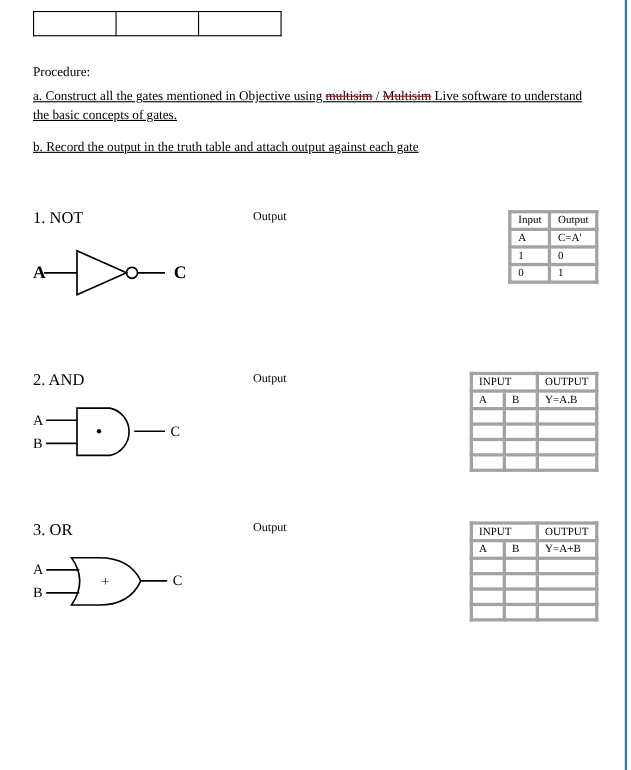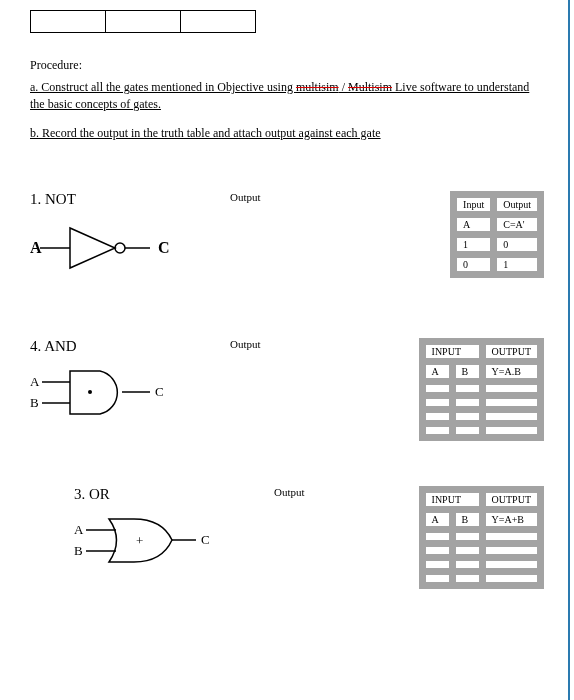--- a/index.html
+++ b/index.html
@@ -50,21 +50,21 @@
     }
     .output-label {
       font-size: 11px;
       width: 100px;
     }
     .truth-table {
       border-collapse: collapse;
       font-size: 10px;
     }
     .truth-table th, .truth-table td {
-      border: 7px solid #a3a3a3;
+      border: 3px solid #a3a3a3;
       padding: 1px 6px;
       text-align: left;
       min-width: 30px;
       height: 14px;
       font-weight: normal;
     }
     .truth-table th {
       font-weight: normal;
     }
     .gate-svg {
@@ -137,21 +137,21 @@
         <td>0</td>
         <td>1</td>
       </tr>
     </tbody>
       </table>
   </div>
 </div>
 
 <div class="gate-section" style="margin-top:60px;">
   <div class="gate-left">
-    <div class="gate-label">4. AND</div>
+    <div class="gate-label">2. AND</div>
     <svg class="gate-svg" width="160" height="55" viewBox="0 0 160 55">
       <line x1="12" y1="17" x2="40" y2="17" stroke="#000" stroke-width="1.5"></line>
       <line x1="12" y1="38" x2="40" y2="38" stroke="#000" stroke-width="1.5"></line>
       <path d="M 40 6 L 70 6 A 22 22 0 0 1 70 49 L 40 49 Z" fill="none" stroke="#000" stroke-width="1.5"></path>
       <circle cx="60" cy="27" r="2" fill="#000"></circle>
       <line x1="92" y1="27" x2="120" y2="27" stroke="#000" stroke-width="1.5"></line>
       <text x="0" y="21" font-size="13">A</text>
       <text x="0" y="42" font-size="13">B</text>
       <text x="125" y="31" font-size="13">C</text>
     </svg>
@@ -187,21 +187,21 @@
       <tr>
             <td></td>
             <td></td>
             <td></td>
           </tr>
     </tbody>
       </table>
   </div>
 </div>
 
-<div class="gate-section" style="margin-top:45px;margin-left:44px;">
+<div class="gate-section" style="margin-top:45px;">
   <div class="gate-left">
     <div class="gate-label">3. OR</div>
     <svg class="gate-svg" width="160" height="55" viewBox="0 0 160 55">
       <line x1="12" y1="17" x2="42" y2="17" stroke="#000" stroke-width="1.5"></line>
       <line x1="12" y1="38" x2="42" y2="38" stroke="#000" stroke-width="1.5"></line>
       <path d="M 35 6 Q 50 27 35 49 L 60 49 Q 88 49 98 27 Q 88 6 60 6 Z" fill="none" stroke="#000" stroke-width="1.5"></path>
       <text x="62" y="32" font-size="13">+</text>
       <line x1="98" y1="27" x2="122" y2="27" stroke="#000" stroke-width="1.5"></line>
       <text x="0" y="21" font-size="13">A</text>
       <text x="0" y="42" font-size="13">B</text>

